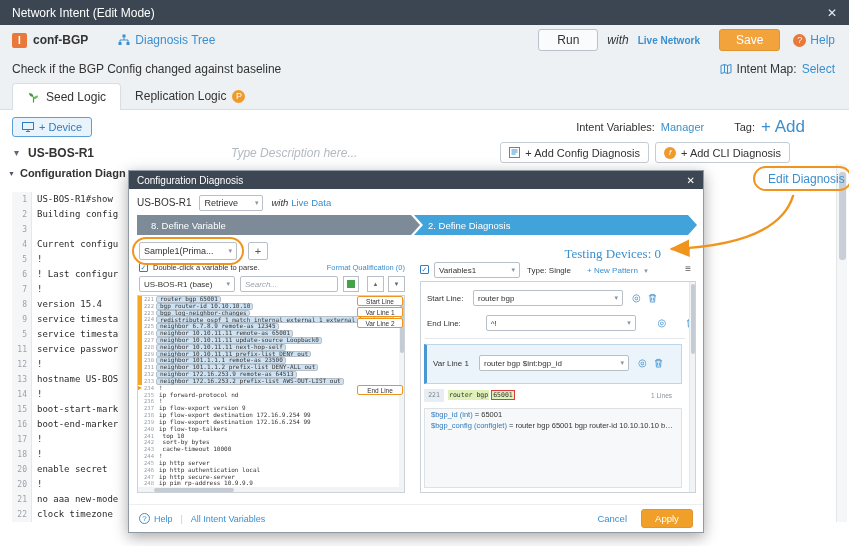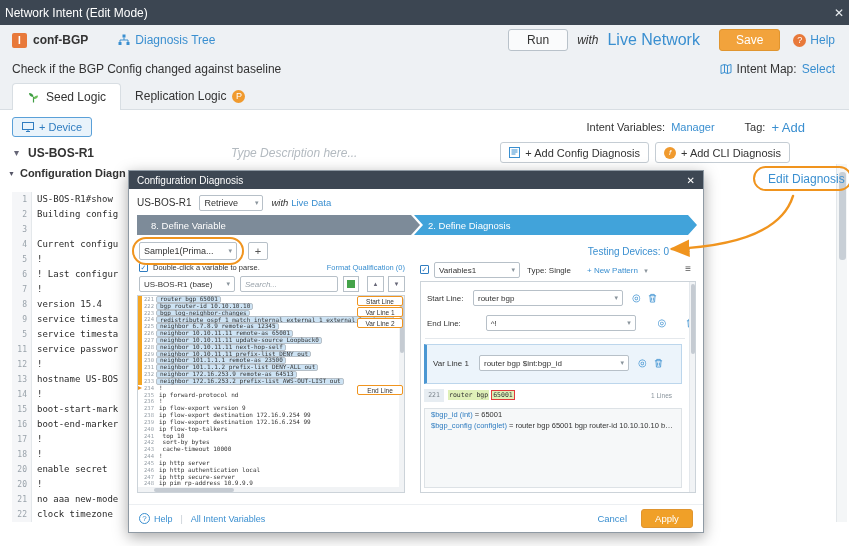--- a/index.html
+++ b/index.html
@@ -1,20 +1,20 @@
 <!DOCTYPE html>
 <html><head>
 <meta charset="utf-8">
 <style>
   * { box-sizing: border-box; margin: 0; padding: 0; }
   body { margin: 0; background: #e8eaec; font-family: "Liberation Sans", sans-serif; }
   .screen { position: relative; width: 849px; height: 546px; background: #fff; overflow: hidden; font-family: "Liberation Sans", sans-serif; }
 
   
-  .titlebar { position: absolute; left: 0; top: 0; width: 100%; height: 25px; background: #3c4652; color: #fff; display: flex; align-items: center; padding: 0 5px; font-size: 12px; }
+  .titlebar { position: absolute; left: 0; top: 0; width: 100%; height: 25px; background: #3c4652; color: #fff; display: flex; align-items: center; padding: 0 12px; font-size: 12px; }
   .tb-close { margin-left: auto; cursor: pointer; font-size: 12px; color: #e8ecef; }
 
   
   .topbar { position: absolute; left: 0; top: 25px; width: 100%; height: 30px; background: #eef1f4; display: flex; align-items: center; padding: 0 14px 0 12px; }
   .intent-icon { width: 15px; height: 15px; background: #e8793a; color: #fff; font-size: 10px; font-weight: bold; display: flex; align-items: center; justify-content: center; border-radius: 2px; }
   .intent-name { font-size: 12px; font-weight: bold; color: #333; margin-left: 6px; }
   .tree-link { display: flex; align-items: center; gap: 5px; color: #3a8fd0; font-size: 12px; margin-left: 30px; cursor: pointer; }
   .topbar-right { margin-left: auto; display: flex; align-items: center; gap: 9px; }
   .btn-run { height: 22px; padding: 0 18px; background: #fafbfc; border: 1px solid #b9c2ca; border-radius: 3px; font-size: 12px; color: #333; cursor: pointer; font-family: inherit; }
   .with { font-style: italic; font-size: 12px; color: #333; }
@@ -75,21 +75,21 @@
   .retrieve { height: 16px; width: 64px; font-size: 9px; }
 
   .wizard { position: absolute; left: 8px; top: 44px; width: 560px; height: 20px; display: flex; }
   .step { flex: 1; color: #fff; font-size: 9.5px; display: flex; align-items: center; padding-left: 14px; }
   .step1 { background: #7d8b99; clip-path: polygon(0 0, calc(100% - 9px) 0, 100% 50%, calc(100% - 9px) 100%, 0 100%); }
   .step2 { background: #41a3da; margin-left: -6px; clip-path: polygon(0 0, calc(100% - 9px) 0, 100% 50%, calc(100% - 9px) 100%, 0 100%, 9px 50%); }
 
   .sample-sel { position: absolute; left: 10px; top: 71px; width: 98px; height: 18px; font-size: 9px; }
   .btn-plus { position: absolute; left: 119px; top: 71px; width: 20px; height: 18px; background: #fff; border: 1px solid #b7c0c8; border-radius: 2px; font-size: 11px; color: #555; display: flex; align-items: center; justify-content: center; cursor: pointer; }
   .sample-ellipse { position: absolute; left: 3px; top: 66px; width: 112px; height: 28px; border: 2px solid #f0941e; border-radius: 14px; pointer-events: none; z-index: 6; }
-  .testing { position: absolute; right: 34px; top: 75px; font-size: 10px; color: #3a8fd0; cursor: pointer; }
+  .testing { position: absolute; right: 42px; top: 75px; font-size: 13px; color: #3a8fd0; cursor: pointer; font-family: Liberation Serif, serif; }
   .m-menu { position: absolute; right: 13px; top: 72px; font-size: 11px; color: #555; cursor: pointer; }
 
   .cb { width: 9px; height: 9px; border: 1px solid #2f7cc0; background: #fff; color: #2f7cc0; font-size: 7px; line-height: 7px; text-align: center; border-radius: 1px; cursor: pointer; }
   .hint-cb { position: absolute; left: 10px; top: 92px; }
   .hint-text { position: absolute; left: 24px; top: 92px; font-size: 7.5px; color: #333; }
   .fq-link { position: absolute; left: 180px; top: 92px; width: 96px; text-align: right; font-size: 7.5px; color: #3a8fd0; cursor: pointer; }
 
   .base-sel { position: absolute; left: 10px; top: 105px; width: 96px; height: 16px; font-size: 8px; }
   .search-input { position: absolute; left: 111px; top: 105px; width: 98px; height: 16px; border: 1px solid #b7c0c8; border-radius: 2px; font-size: 8px; padding: 0 4px; color: #555; font-style: italic; font-family: inherit; outline: none; }
   .search-input::placeholder { color: #9aa3ab; font-style: italic; }
@@ -169,21 +169,21 @@
           <rect x="4.5" y="0.5" width="3" height="3" fill="#3a8fd0"></rect>
           <rect x="0.5" y="8" width="3" height="3" fill="#3a8fd0"></rect>
           <rect x="8.5" y="8" width="3" height="3" fill="#3a8fd0"></rect>
           <path d="M6 3.5v2.5M6 6H2v2M6 6h4v2" stroke="#3a8fd0" fill="none"></path>
         </svg>
       <span>Diagnosis Tree</span>
     </span>
     <span class="topbar-right">
       <button class="btn-run">Run</button>
       <span class="with">with</span>
-      <a class="blue" style="font-size:16px;">Live Network</a>
+      <a class="blue" style="font-size:10px;font-weight:bold;">Live Network</a>
       <button class="btn-save">Save</button>
       <span class="help-group">
         <span class="help-icon">?</span>
         <span>Help</span>
       </span>
     </span>
   </div>
 
   <div class="subheader">
     <span>Check if the BGP Config changed against baseline</span>
@@ -218,21 +218,21 @@
           <rect x="0.5" y="0.5" width="11" height="7" fill="none" stroke="#2f7cc0"></rect>
           <path d="M4 9.5h4M6 8v1.5" stroke="#2f7cc0"></path>
         </svg>
       <span>+ Device</span>
     </span>
     <span class="devtoolbar-right">
       <span>Intent Variables:</span>
       <a class="blue" style="font-size:11px;">Manager</a>
       <span class="gap"></span>
       <span>Tag:</span>
-      <a class="blue" style="font-size:13px;">+ Add</a>
+      <a class="blue" style="font-size:17px;">+ Add</a>
     </span>
   </div>
 
   <div class="devrow">
     <span class="dev-chev">▾</span>
     <span class="dev-name">US-BOS-R1</span>
     <input class="desc-input" placeholder="Type Description here..." style="">
     <span class="btn-diag">
       <svg width="11" height="11" viewBox="0 0 11 11">
           <rect x="0.5" y="0.5" width="10" height="10" fill="none" stroke="#3a8fd0"></rect>

